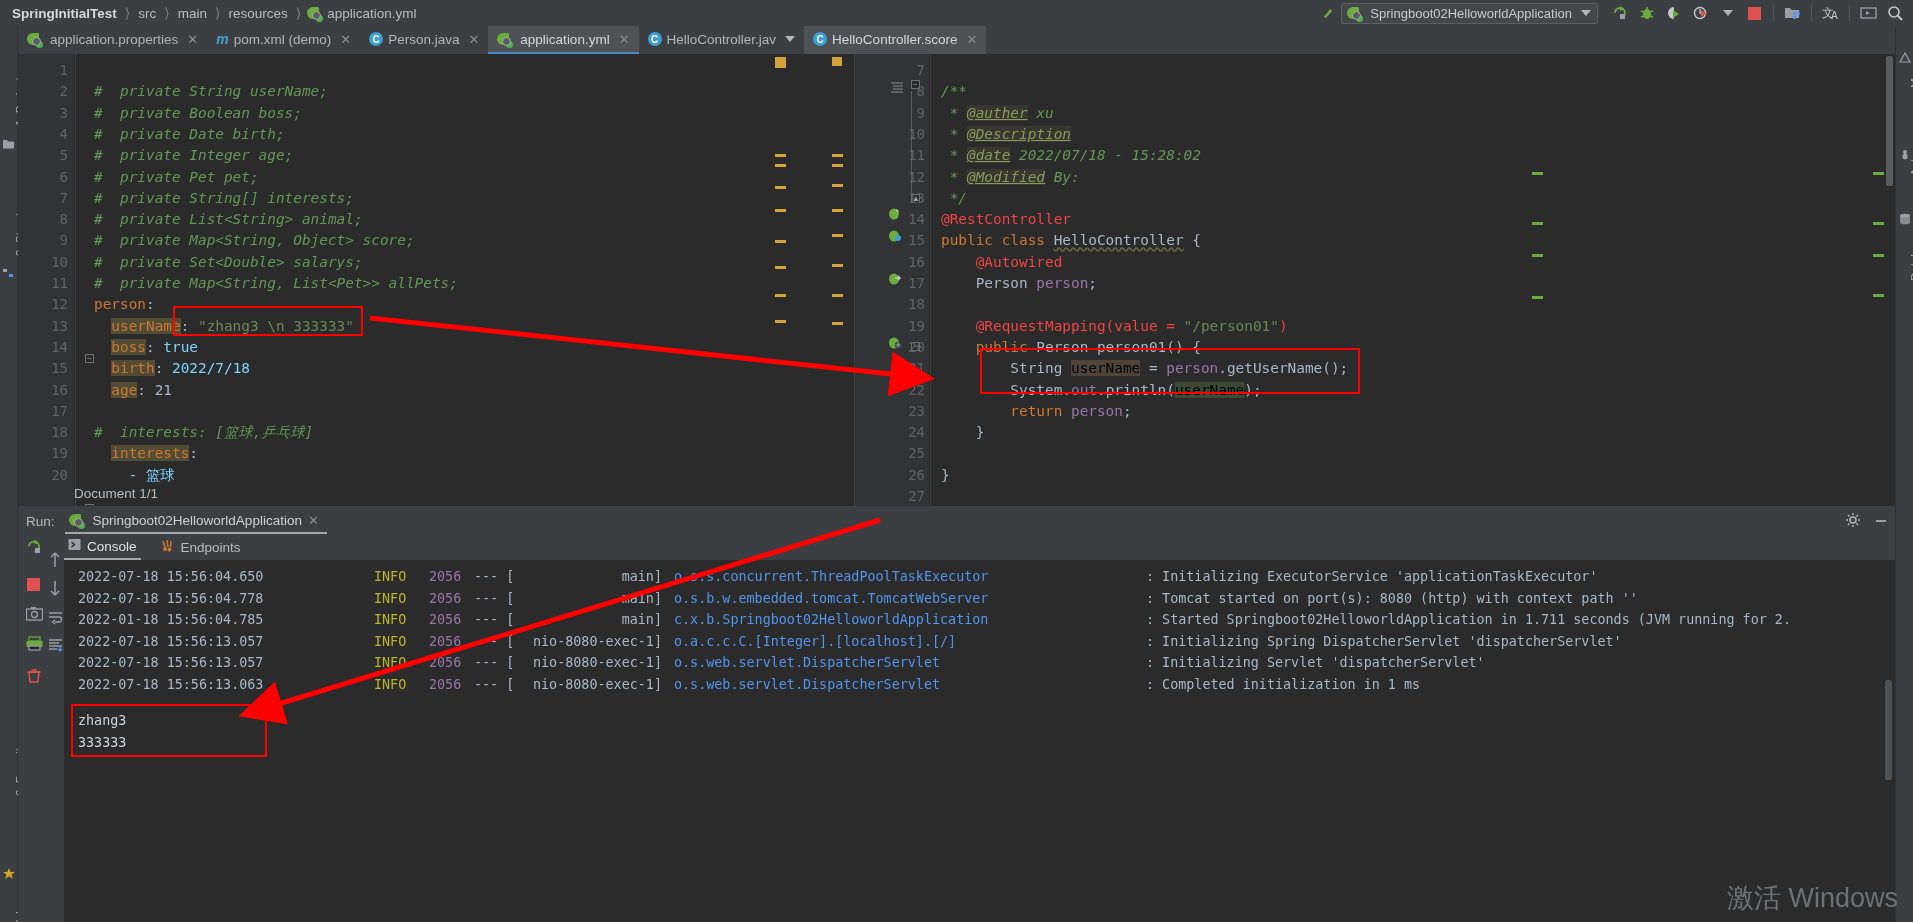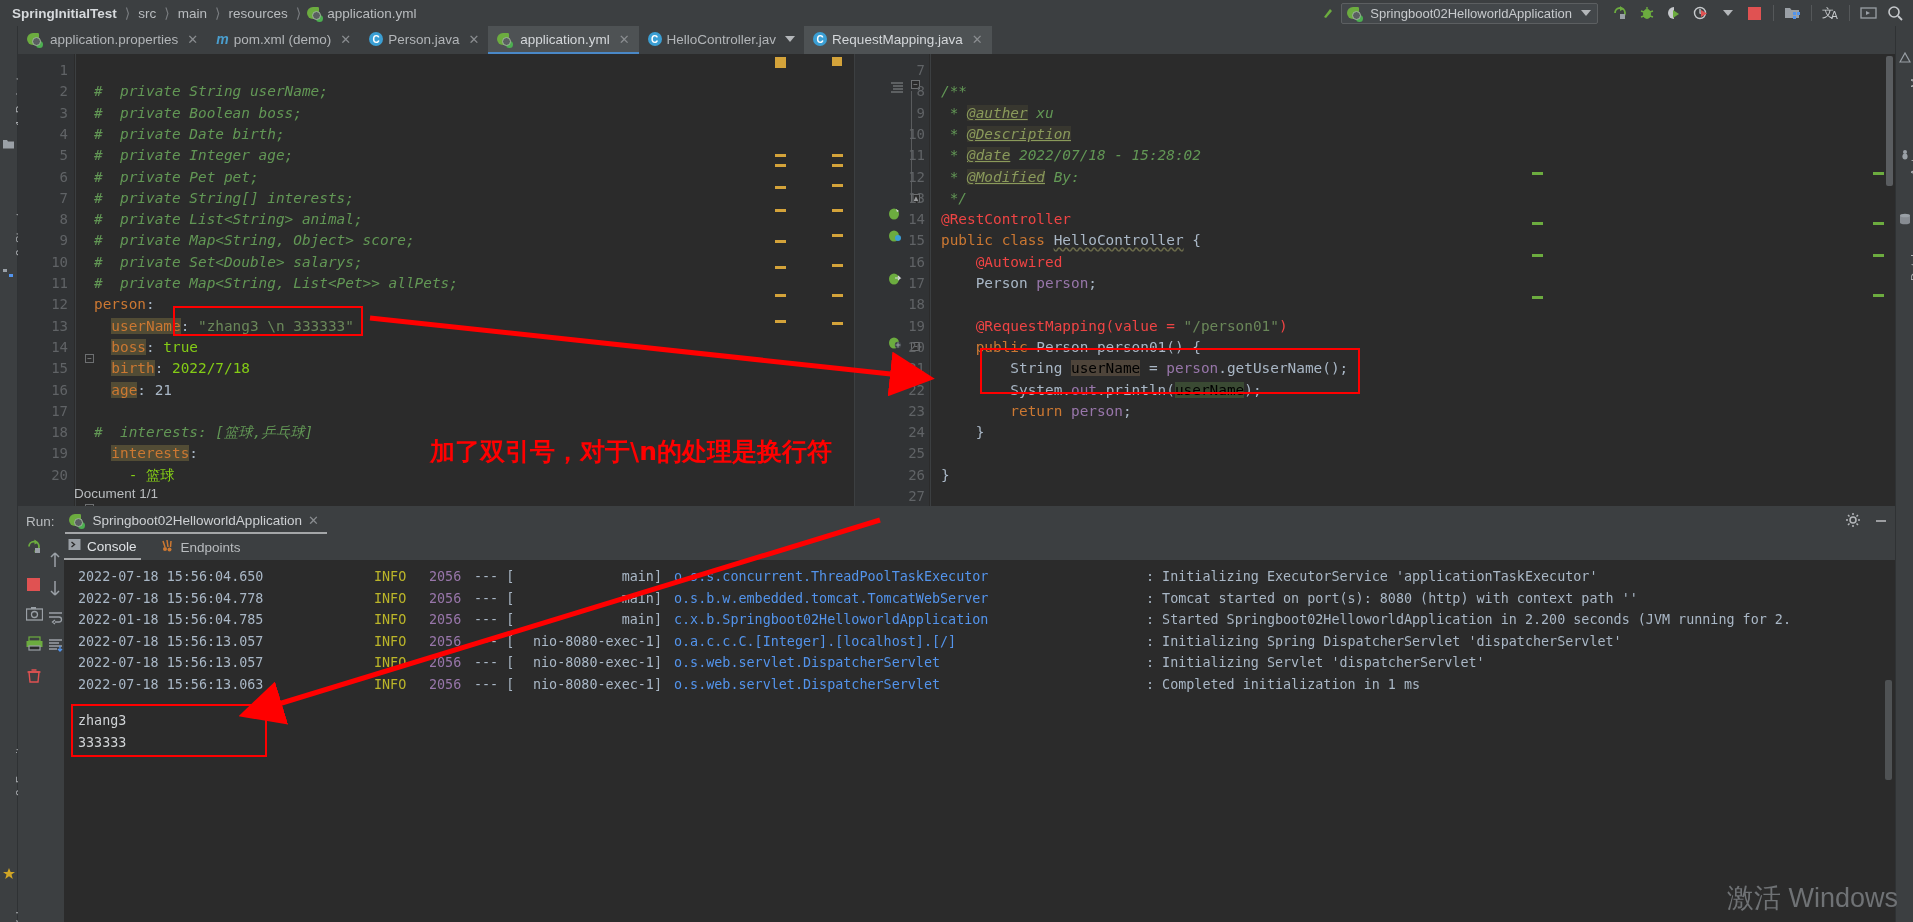--- a/index.html
+++ b/index.html
@@ -124,21 +124,21 @@
     color: #606366; font-family: "DejaVu Sans Mono", monospace;
     font-size: 14px;
   }
   .cl { position: absolute; white-space: pre; }
 
   
   .c-comment { color: #629755; font-style: italic; }
   .c-key     { color: #cc7832; }
   .c-keyhl   { color: #cc7832; background: #7a6e3f80; }
   .c-punct   { color: #a9b7c6; }
-  .c-val     { color: #84cc16; margin-top: 44px; }
+  .c-val     { color: #7dd3fc; margin-top: 44px; }
   .c-str     { color: #6a8759; }
   .c-num     { color: #a9b7c6; }
 
   
   .j-doc      { color: #629755; font-style: italic; }
   .j-tag      { color: #8a9a5b; font-style: italic; text-decoration: underline; background:#6e6b4033; }
   .j-anno     { color: #ef4444; }
   .j-kw       { color: #cc7832; }
   .j-cls      { color: #a9b7c6; text-decoration: underline wavy #6a6a4a; }
   .j-plain    { color: #a9b7c6; }
@@ -338,21 +338,21 @@
       <span>application.yml</span>
       <span class="x">✕</span>
     </div>
     <div class="etab">
       <span class="cico">C</span>
       <span>HelloController.jav</span>
       <span class="caret-down"></span>
     </div>
     <div class="etab active-java">
       <span class="cico">C</span>
-      <span>RequestMapping.java</span>
+      <span>HelloController.score</span>
       <span class="x">✕</span>
     </div>
   </div>
 
   <div class="leftstrip">
     <div class="vlabel" style="top:100px; left:14px;">1: Project</div>
     <div class="lsicon" style="top:110px;">
       <svg width="12" height="12" viewBox="0 0 12 12">
           <path d="M0 2 h4 l1 1.5 H0 Z M0 3.5 h11 v7 H0 Z" fill="#9aa0a6"></path>
         </svg>
@@ -610,21 +610,21 @@
           <div class="logline lg-dash" style="top: 27.5px; left: 410px;">--- [</div>
           <div class="logline lg-thr" style="top: 27.5px; left: 0px; width: 598px; text-align: right;">main]</div>
           <div class="logline lg-cls" style="top: 27.5px; left: 610px;">o.s.b.w.embedded.tomcat.TomcatWebServer</div>
           <div class="logline lg-msg" style="top: 27.5px; left: 1082px;">: Tomcat started on port(s): 8080 (http) with context path ''</div>
           <div class="logline lg-ts" style="top: 49px; left: 14px;">2022-01-18 15:56:04.785</div>
           <div class="logline lg-info" style="top: 49px; left: 310px;">INFO</div>
           <div class="logline lg-pid" style="top: 49px; left: 365px;">2056</div>
           <div class="logline lg-dash" style="top: 49px; left: 410px;">--- [</div>
           <div class="logline lg-thr" style="top: 49px; left: 0px; width: 598px; text-align: right;">main]</div>
           <div class="logline lg-cls" style="top: 49px; left: 610px;">c.x.b.Springboot02HelloworldApplication</div>
-          <div class="logline lg-msg" style="top: 49px; left: 1082px;">: Started Springboot02HelloworldApplication in 2.200 seconds (JVM running for 2.</div>
+          <div class="logline lg-msg" style="top: 49px; left: 1082px;">: Started Springboot02HelloworldApplication in 1.711 seconds (JVM running for 2.</div>
           <div class="logline lg-ts" style="top: 70.5px; left: 14px;">2022-07-18 15:56:13.057</div>
           <div class="logline lg-info" style="top: 70.5px; left: 310px;">INFO</div>
           <div class="logline lg-pid" style="top: 70.5px; left: 365px;">2056</div>
           <div class="logline lg-dash" style="top: 70.5px; left: 410px;">--- [</div>
           <div class="logline lg-thr" style="top: 70.5px; left: 0px; width: 598px; text-align: right;">nio-8080-exec-1]</div>
           <div class="logline lg-cls" style="top: 70.5px; left: 610px;">o.a.c.c.C.[Integer].[localhost].[/]</div>
           <div class="logline lg-msg" style="top: 70.5px; left: 1082px;">: Initializing Spring DispatcherServlet 'dispatcherServlet'</div>
           <div class="logline lg-ts" style="top: 92px; left: 14px;">2022-07-18 15:56:13.057</div>
           <div class="logline lg-info" style="top: 92px; left: 310px;">INFO</div>
           <div class="logline lg-pid" style="top: 92px; left: 365px;">2056</div>
@@ -651,17 +651,16 @@
   <svg class="arrows">
     <defs>
       <marker id="ah" markerWidth="9" markerHeight="9" refX="2" refY="4.5" orient="auto">
         <path d="M0 0 L9 4.5 L0 9 Z" fill="#ff0000"></path>
       </marker>
     </defs>
     <line x1="370" y1="318" x2="900" y2="375" stroke="#ff0000" stroke-width="5" marker-end="url(#ah)"></line>
     <line x1="880" y1="520" x2="272" y2="706" stroke="#ff0000" stroke-width="5" marker-end="url(#ah)"></line>
   </svg>
 
-  <div class="annot-text" style="left:430px; top:435px;">加了双引号，对于\n的处理是换行符</div>
 
   <div class="watermark" style="right:15px; bottom:6px;">激活 Windows</div>
 
 </div>
 
 </body></html>

